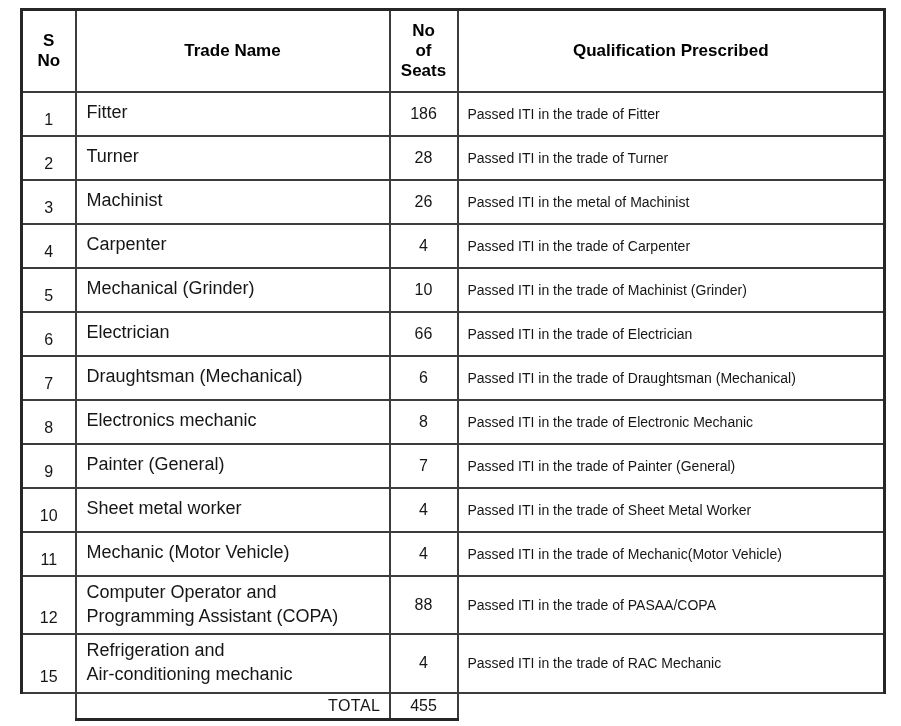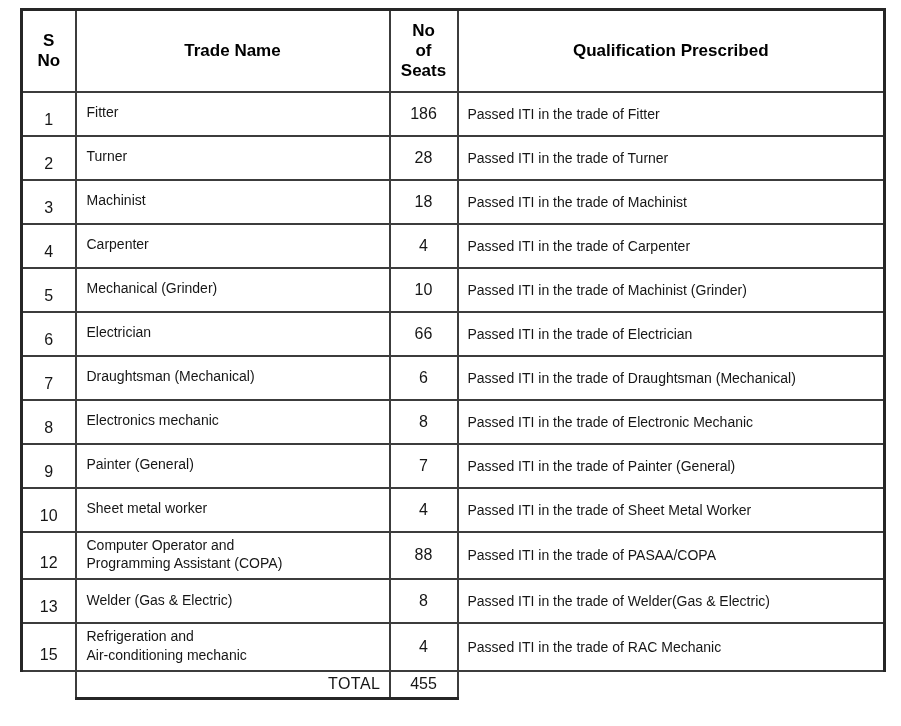--- a/index.html
+++ b/index.html
@@ -44,21 +44,21 @@
     text-align: center;
     vertical-align: bottom;
     padding: 2px 2px 6px 2px;
     font-size: 16px;
   }
   td.trade {
     padding: 3px 24px 5px 10px;
     vertical-align: middle;
     white-space: pre-line;
     line-height: 1.35;
-    font-size: 14px;
+    font-size: 18px;
   }
   td.seats {
     text-align: center;
     vertical-align: middle;
     font-size: 16px;
     padding: 12px;
   }
   td.qual {
     padding: 2px 6px 2px 9px;
     vertical-align: middle;
@@ -115,22 +115,22 @@
   <tr>
     <td class="sno">2</td>
     <td class="trade">Turner</td>
     <td class="seats">28</td>
     <td class="qual">Passed ITI in the trade of Turner</td>
   </tr>
 
   <tr>
     <td class="sno">3</td>
     <td class="trade">Machinist</td>
-    <td class="seats">18</td>
-    <td class="qual">Passed ITI in the trade of Machinist</td>
+    <td class="seats">26</td>
+    <td class="qual">Passed ITI in the metal of Machinist</td>
   </tr>
 
   <tr>
     <td class="sno">4</td>
     <td class="trade">Carpenter</td>
     <td class="seats">4</td>
     <td class="qual">Passed ITI in the trade of Carpenter</td>
   </tr>
 
   <tr>
@@ -168,35 +168,35 @@
     <td class="qual">Passed ITI in the trade of Painter (General)</td>
   </tr>
 
   <tr>
     <td class="sno">10</td>
     <td class="trade">Sheet metal worker</td>
     <td class="seats">4</td>
     <td class="qual">Passed ITI in the trade of Sheet Metal Worker</td>
   </tr>
 
+  <tr>
+    <td class="sno">11</td>
+    <td class="trade">Mechanic (Motor Vehicle)</td>
+    <td class="seats">4</td>
+    <td class="qual">Passed ITI in the trade of Mechanic(Motor Vehicle)</td>
+  </tr>
 
   <tr>
     <td class="sno">12</td>
     <td class="trade">Computer Operator and
 Programming Assistant (COPA)</td>
     <td class="seats">88</td>
     <td class="qual">Passed ITI in the trade of PASAA/COPA</td>
   </tr>
 
-  <tr>
-    <td class="sno">13</td>
-    <td class="trade">Welder (Gas &amp; Electric)</td>
-    <td class="seats">8</td>
-    <td class="qual">Passed ITI in the trade of Welder(Gas &amp; Electric)</td>
-  </tr>
 
 
   <tr>
     <td class="sno">15</td>
     <td class="trade">Refrigeration and
 Air-conditioning mechanic</td>
     <td class="seats">4</td>
     <td class="qual">Passed ITI in the trade of RAC Mechanic</td>
   </tr>
 </tbody>

